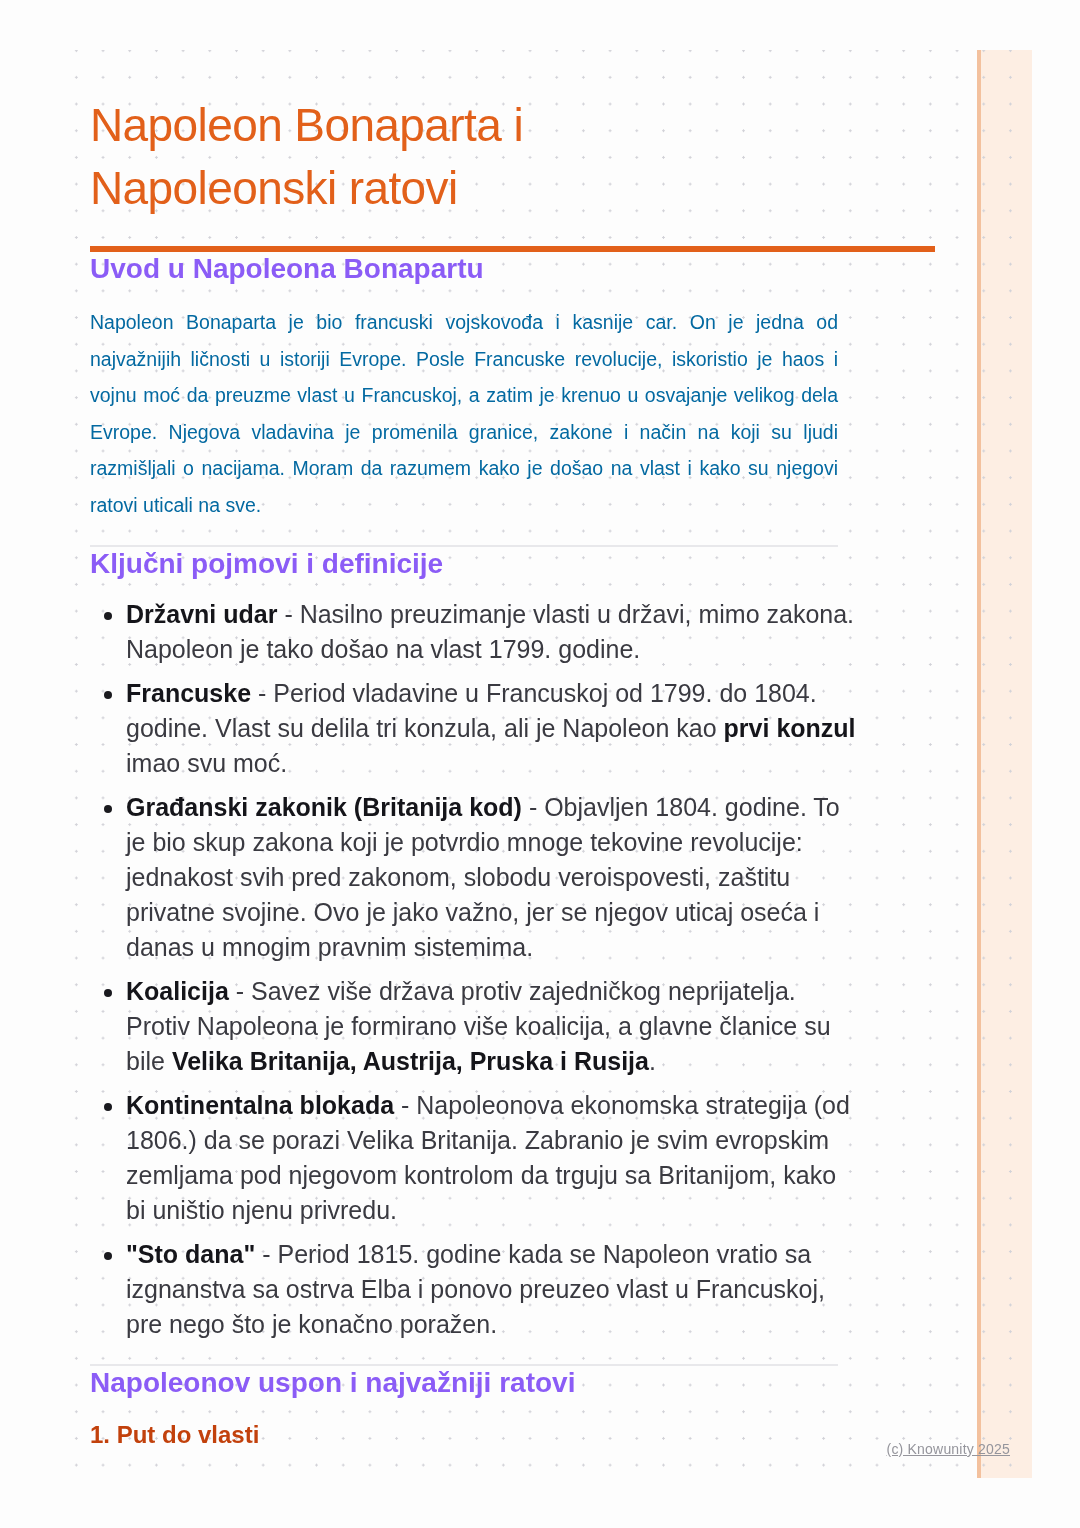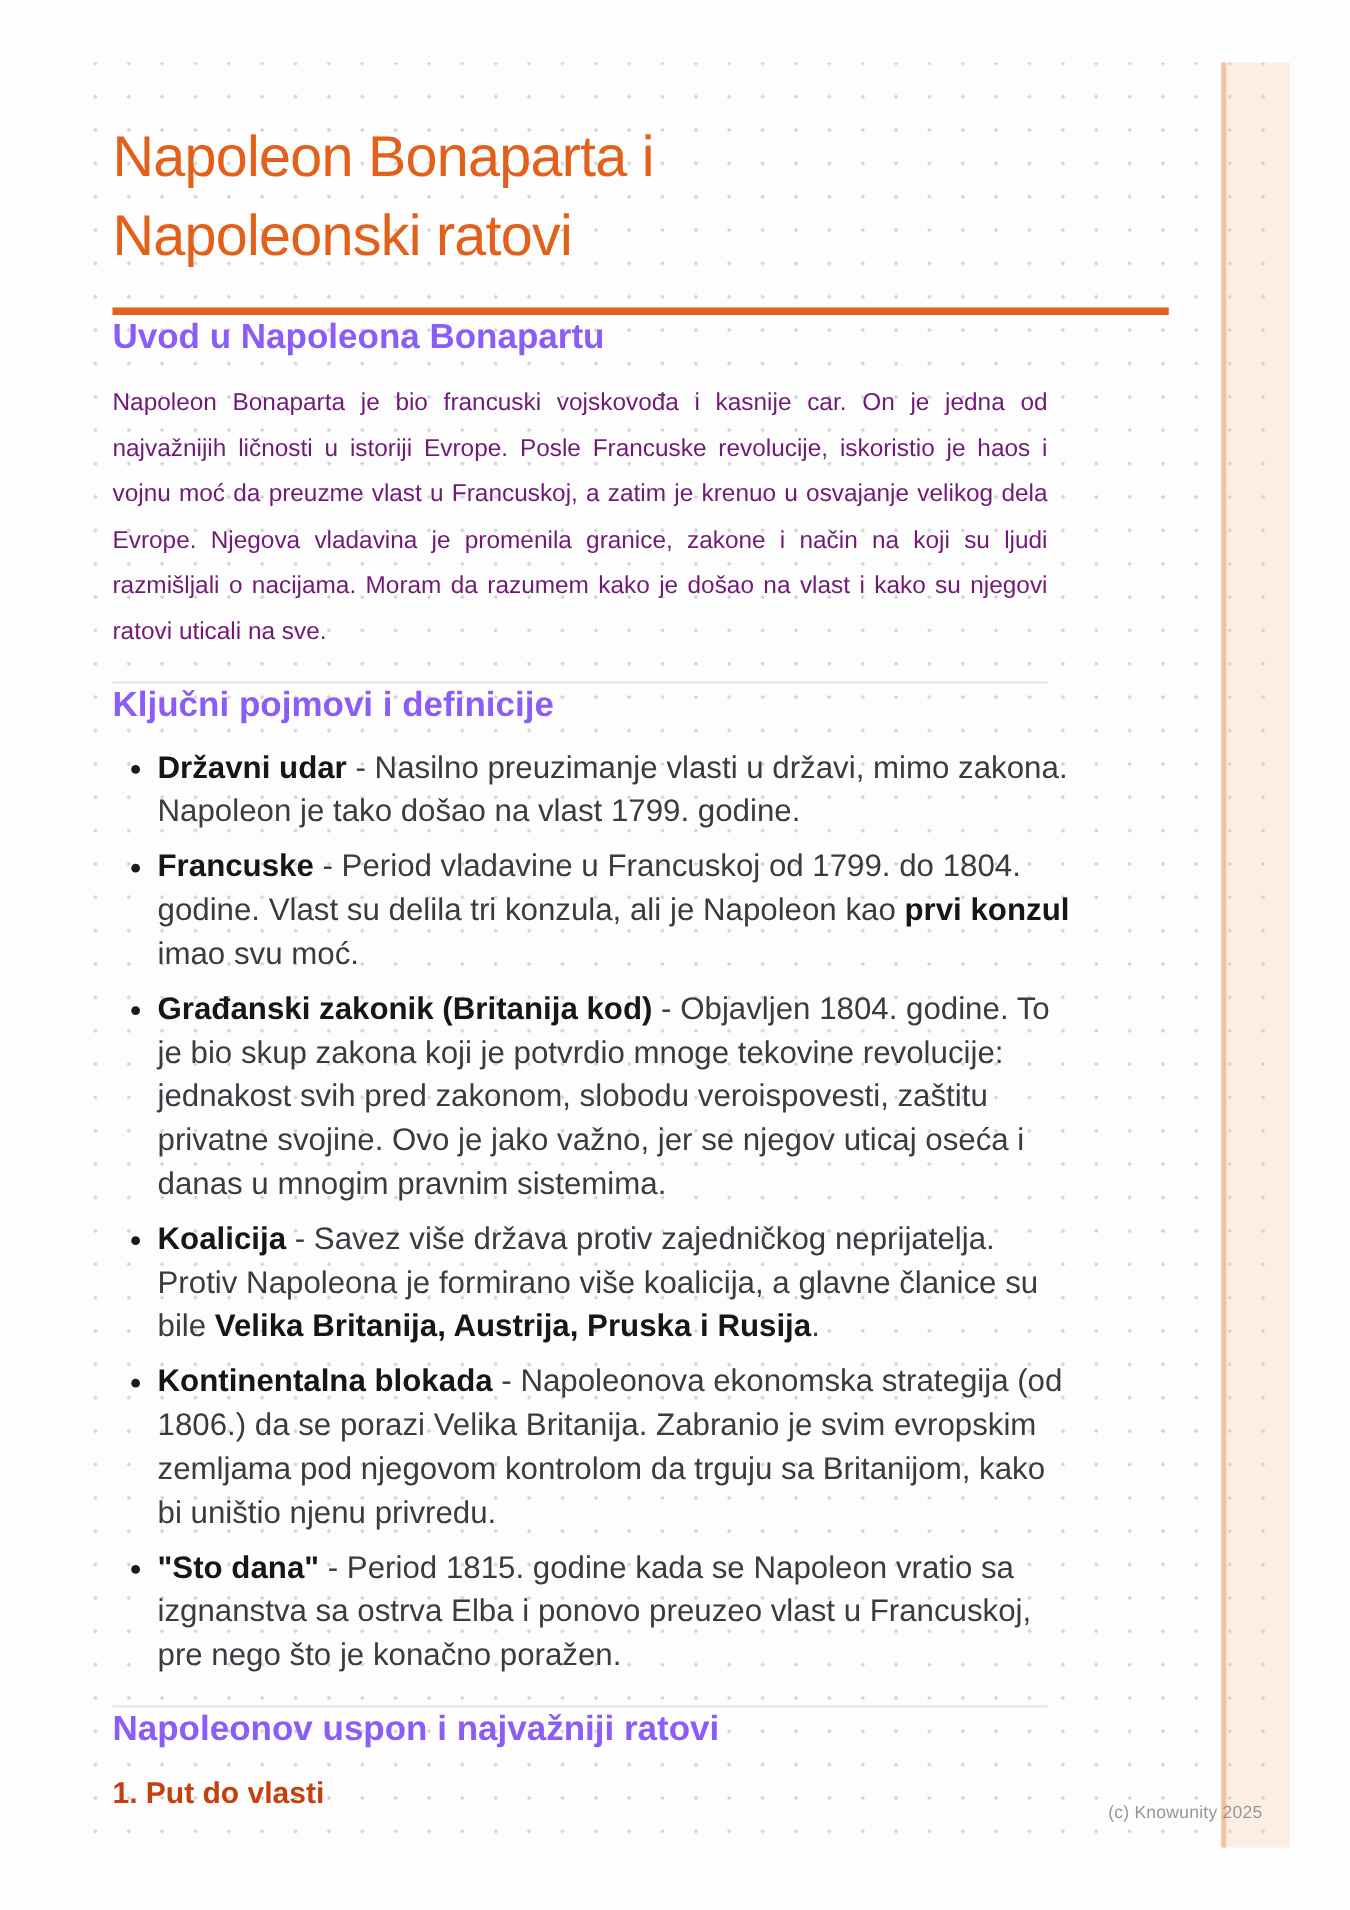--- a/index.html
+++ b/index.html
@@ -77,21 +77,21 @@
     font-weight: 700;
     color: #c2410c;
     margin: 20px 0 0 0;
   }
   p.body-paragraph {
     margin: 18px 0 0 0;
     width: 748px;
     font-size: 19.5px;
     line-height: 36.5px;
     text-align: justify;
-    color: #701a75;
+    color: #0369a1;
   }
   hr.divider {
     border: none;
     height: 2px;
     background: #e8e8eb;
     width: 748px;
     margin: 22px 0 0 0;
   }
   ul.terms-list {
     width: 730px;
@@ -106,20 +106,21 @@
   ul.terms-list li::marker { color: #1a1a1f; }
   ul.terms-list b { color: #15151a; font-weight: 700; }
   .watermark {
     position: absolute;
     top: 1441px;
     right: 70px;
     z-index: 4;
     font-size: 14px;
     color: #95959c;
     letter-spacing: 0.2px;
+    text-decoration: underline;
   }
 </style>
 </head>
 <body>
 
 <div class="canvas">
   <div class="stripe"></div>
   <div class="dot-grid"></div>
 
   <main class="content">

